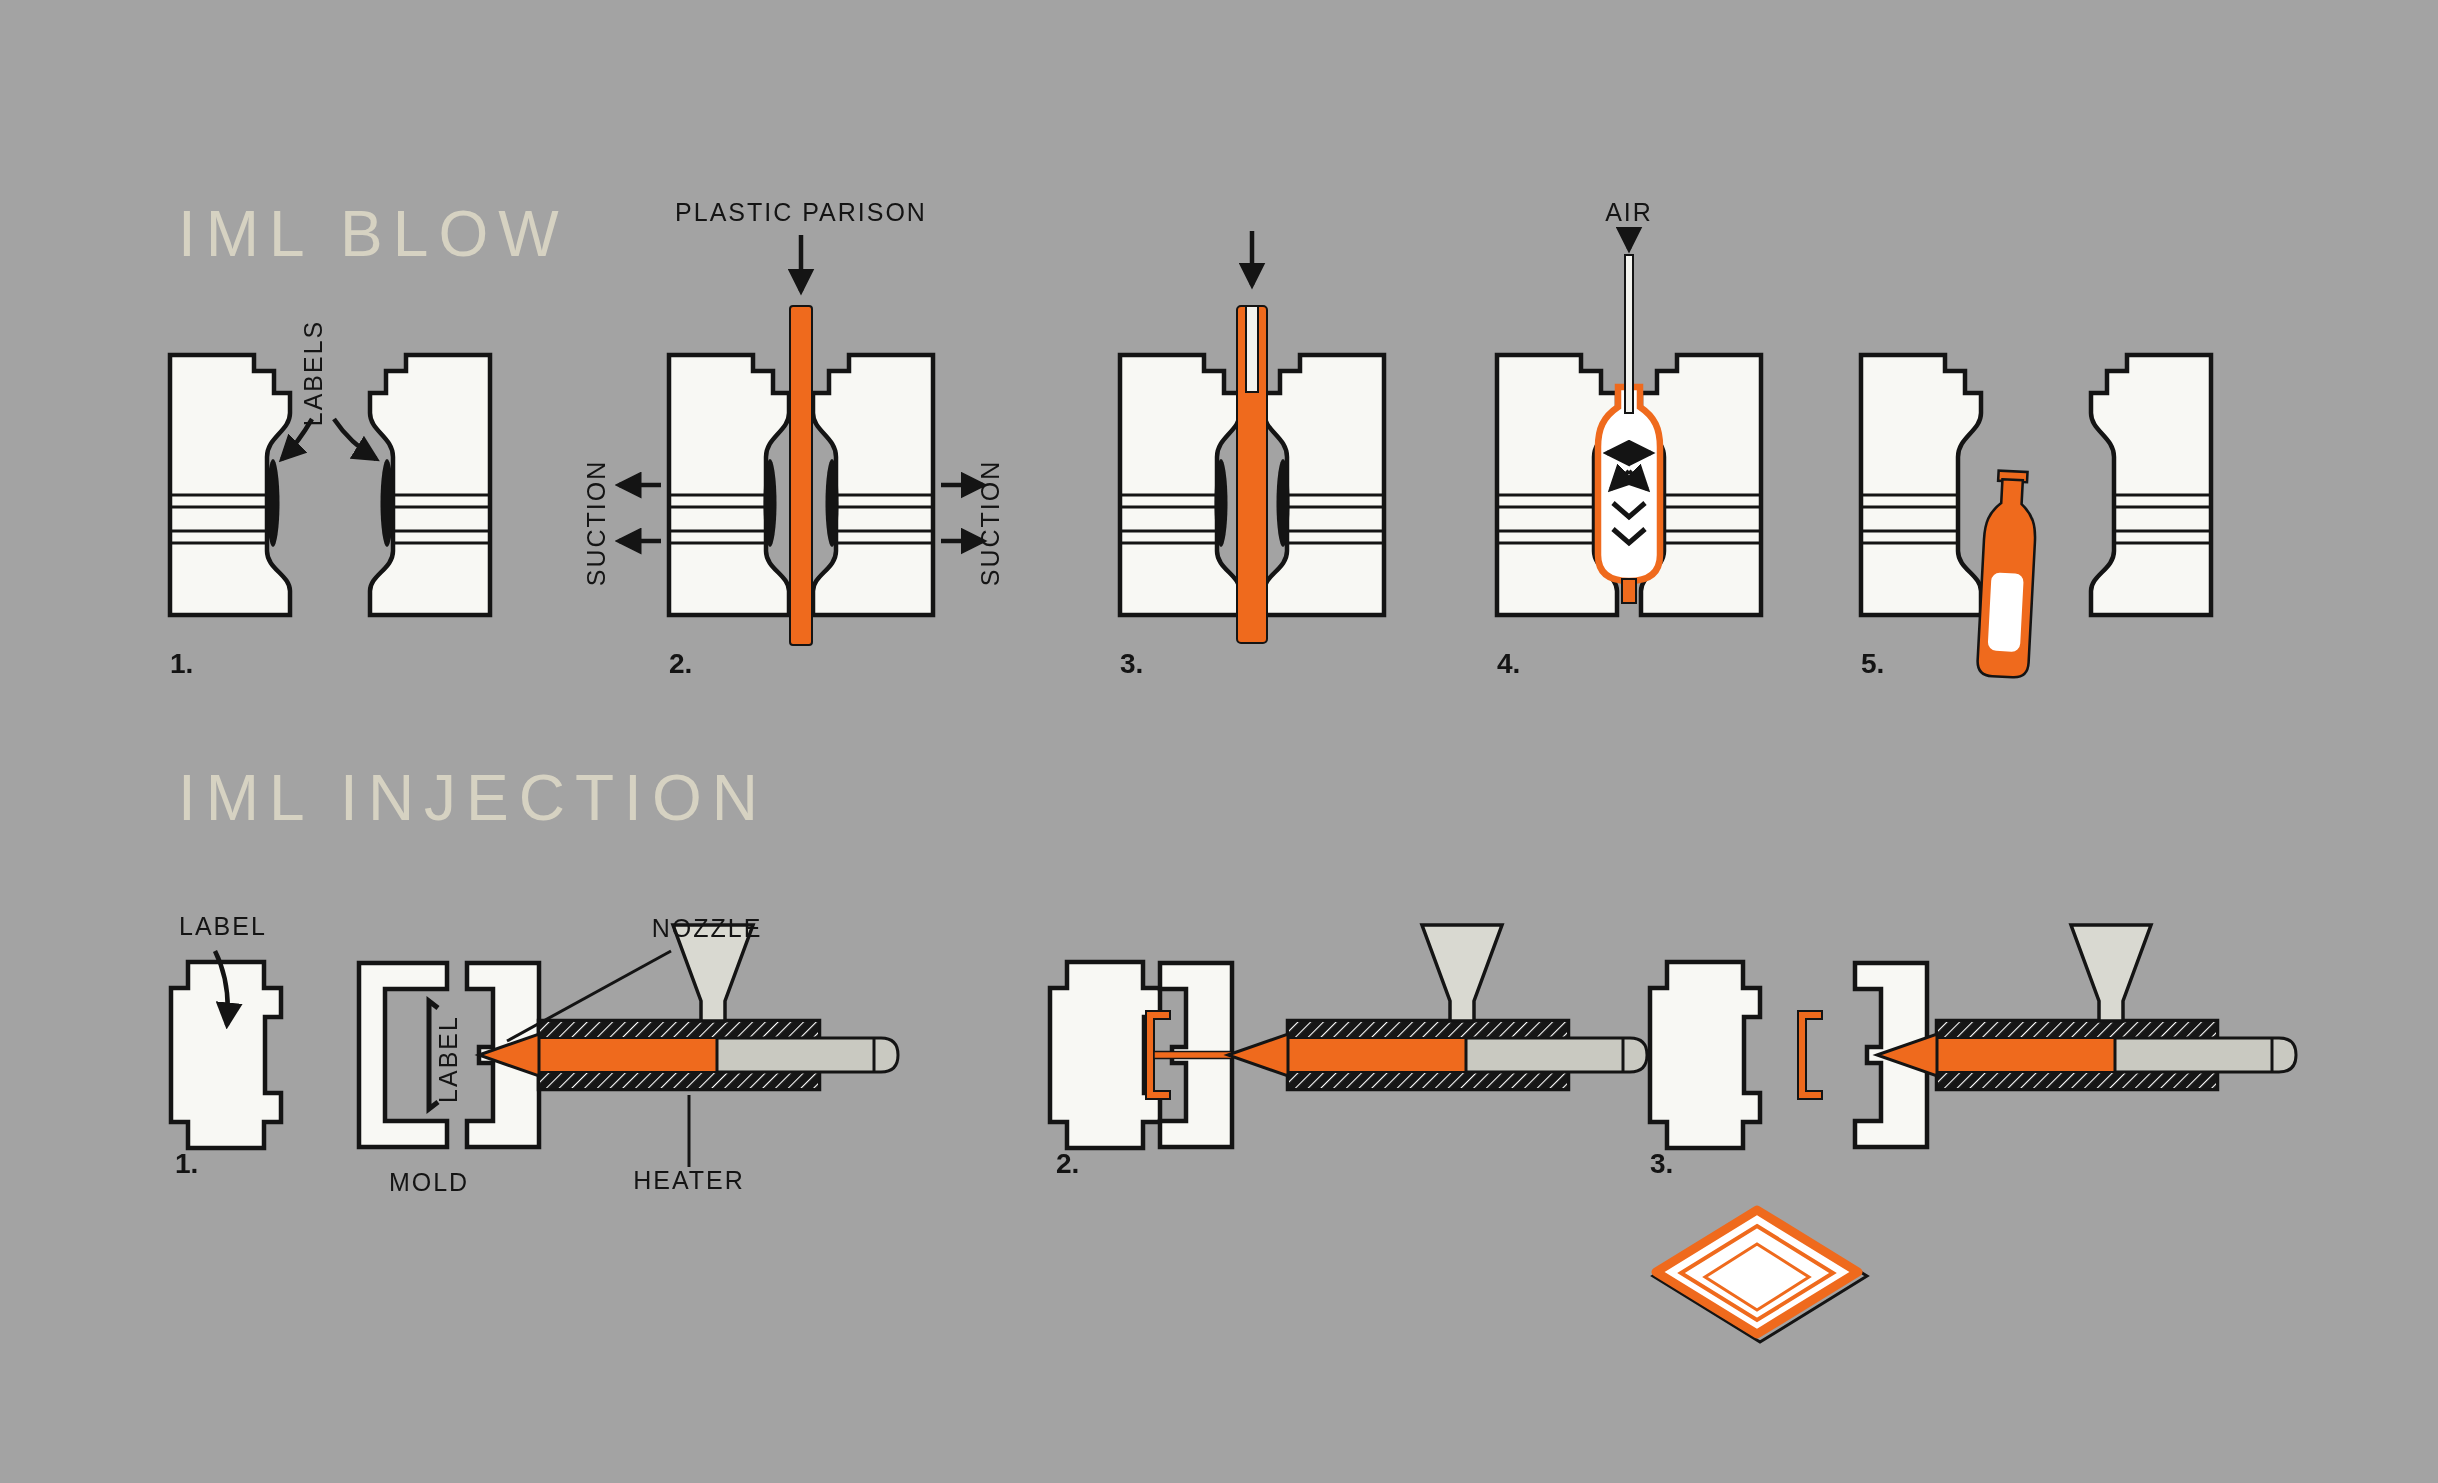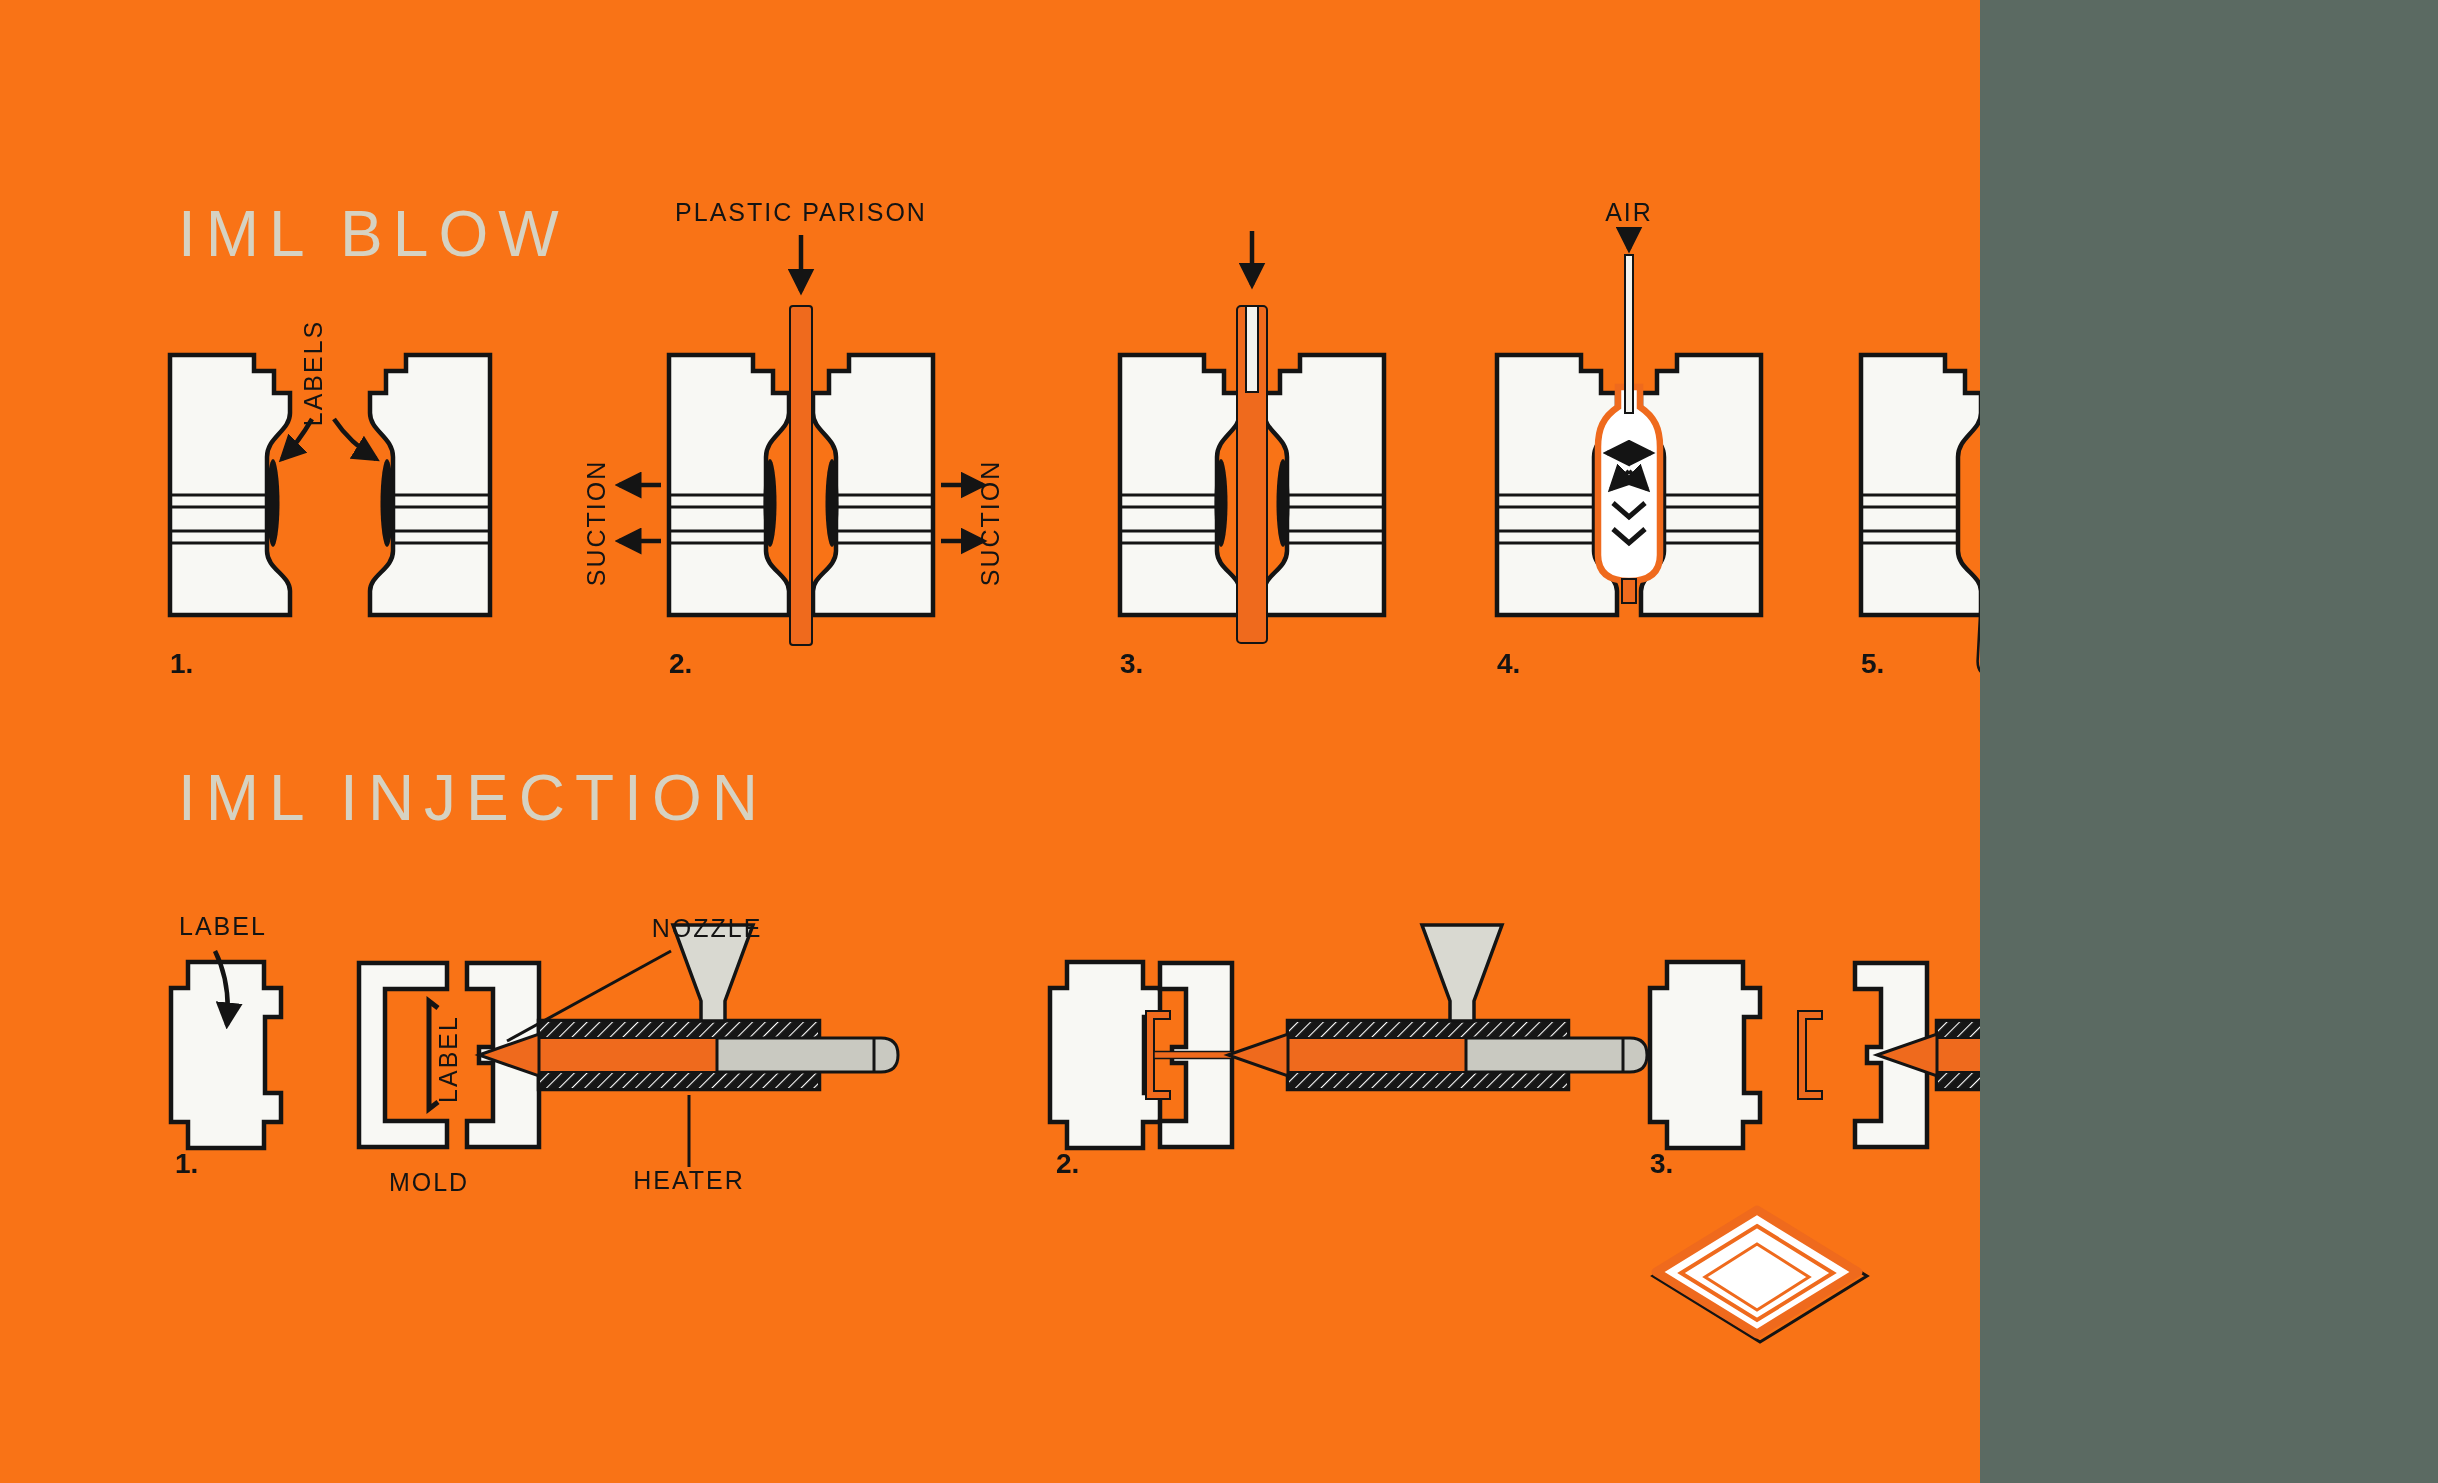--- a/index.html
+++ b/index.html
@@ -1,16 +1,16 @@
 <!DOCTYPE html>
 <html><head>
 <meta charset="utf-8">
 <style>
   html,body{margin:0;padding:0;background:#5b6a62;}
-  .stage{position:relative;width:1980px;height:1483px;background:#f97316;overflow:hidden;}
+  .stage{position:relative;width:2438px;height:1483px;background:#a3a3a3;overflow:hidden;}
   svg{display:block;}
   .mold{fill:#f8f8f4;stroke:#141414;stroke-width:4.5;stroke-linejoin:miter;}
   .orange{fill:#ef6a1d;stroke:#141414;stroke-width:3;}
   .orange-thin{fill:#ef6a1d;stroke:#141414;stroke-width:2;}
   .slot{stroke:#141414;stroke-width:3;fill:none;}
   .arrow{stroke:#141414;stroke-width:4.5;fill:none;marker-end:url(#ah);}
   .arrow2{stroke:#141414;stroke-width:4.5;fill:none;marker-start:url(#ah);marker-end:url(#ah);}
   .chev{stroke:#141414;stroke-width:5;fill:none;}
   .lens{fill:#141414;stroke:none;}
   .pin{fill:#f3f3ee;stroke:#141414;stroke-width:2;}

